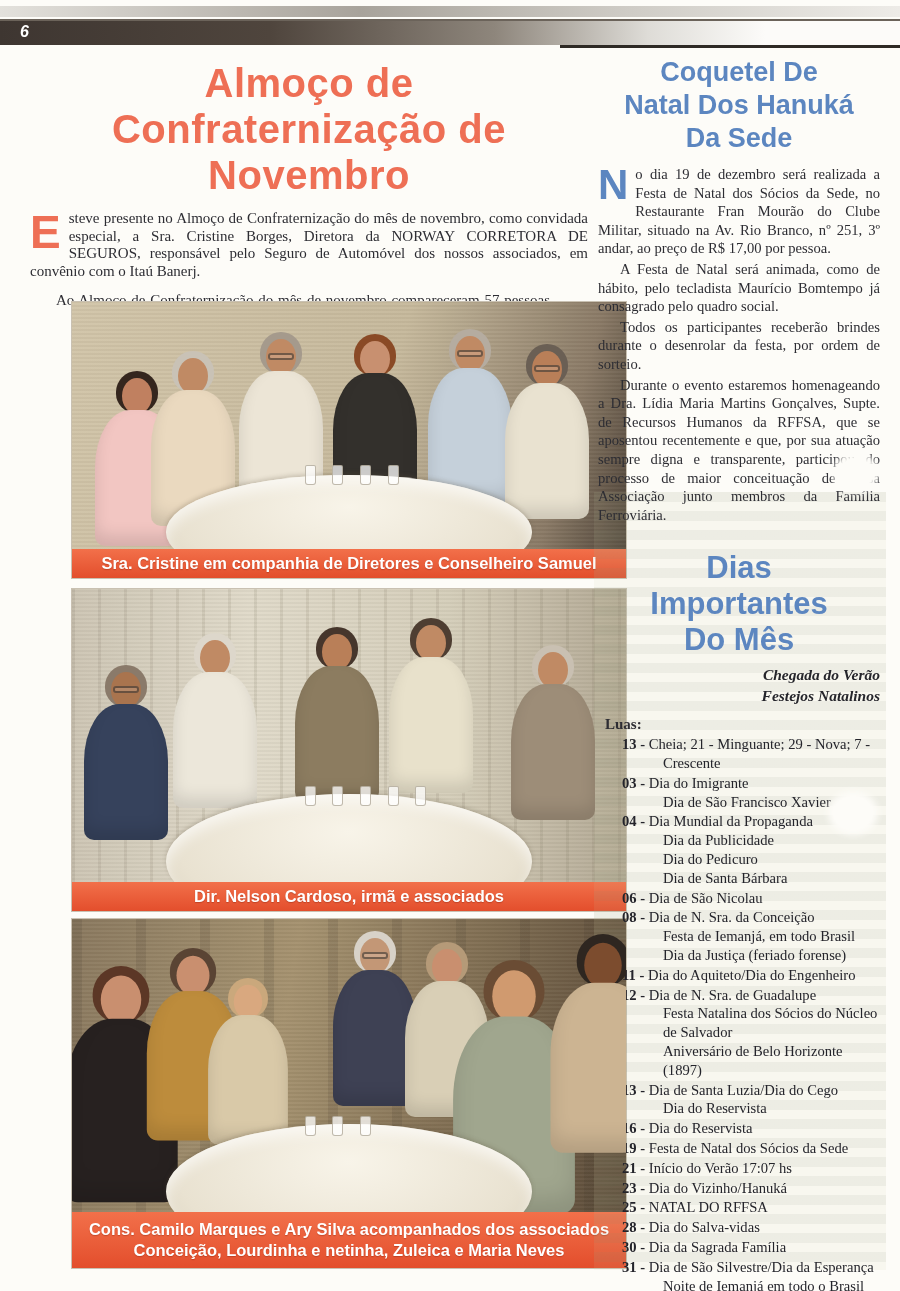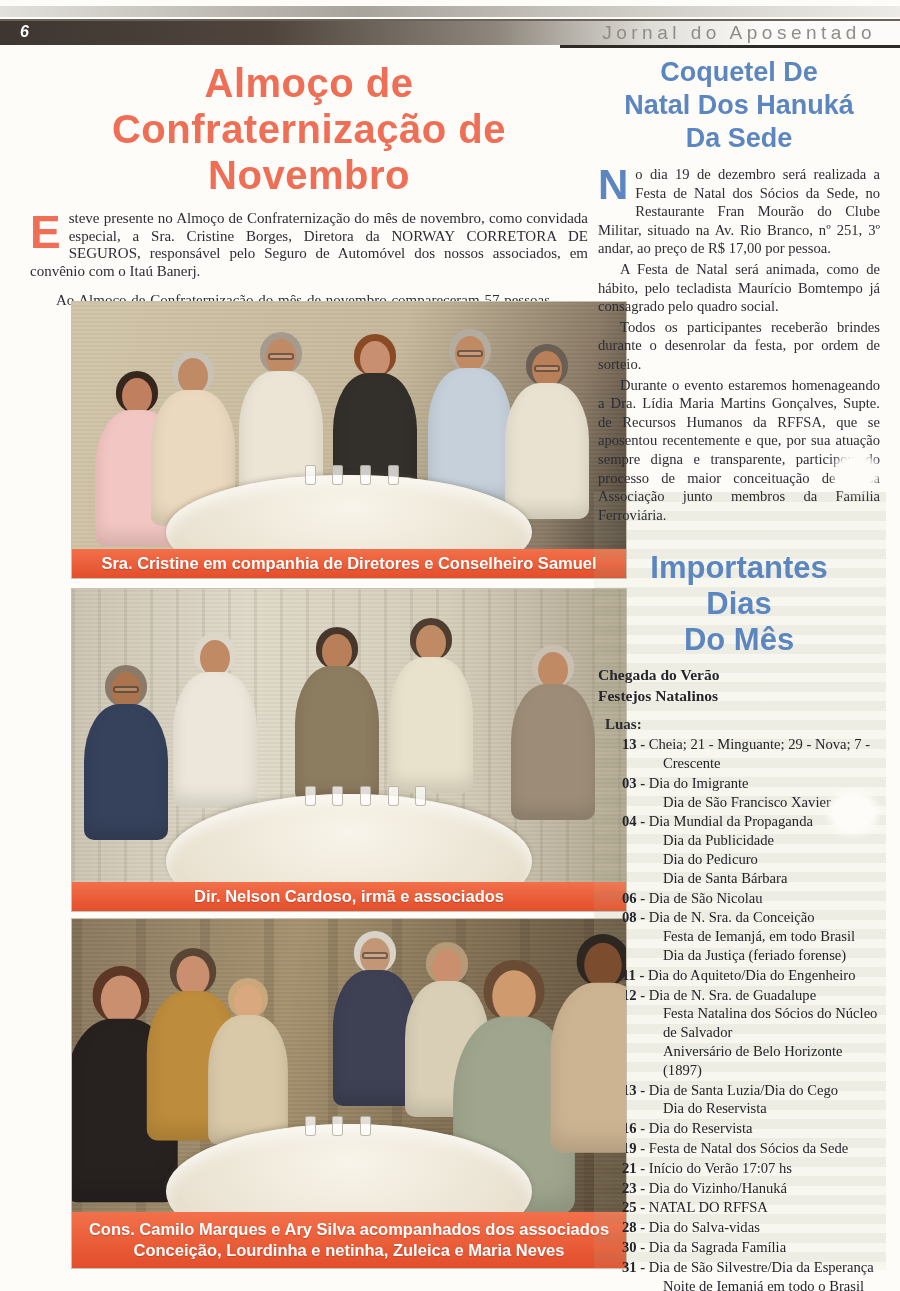--- a/index.html
+++ b/index.html
@@ -79,41 +79,40 @@
   .title-blue{margin:4px 0 10px;text-align:center;color:#5c86c0;
     font:bold 27px/33px "Liberation Sans",sans-serif;}
   .title-blue span{display:block;}
   .col-right p{margin:0 0 2px;font-size:14.6px;line-height:18.6px;text-align:justify;}
   .col-right p.ind{text-indent:22px;}
   .dropcap-blue{float:left;font:bold 42px/36px "Liberation Sans",sans-serif;color:#5c86c0;margin:2px 7px 0 0;}
 
   .dias-title{margin:26px 0 6px;text-align:center;color:#5c86c0;
     font:bold 31px/36px "Liberation Sans",sans-serif;}
   .dias-title span{display:block;}
-  .dias-sub{text-align:left;font-weight:bold;font-size:15.5px;line-height:21px;color:#26262c;}
+  .dias-sub{text-align:right;font-weight:bold;font-size:15.5px;line-height:21px;color:#26262c;font-style:italic;}
   .luas{font-weight:bold;font-size:15px;margin:10px 0 2px;padding-left:7px;}
   .dias-list{font-size:14.6px;line-height:18.8px;color:#24242b;padding-left:7px;}
   .li{padding-left:41px;text-indent:-41px;margin-top:1px;margin-left:17px;}
   .li .num{font-weight:bold;}
   .li.sub{text-indent:0;margin-top:0;}
 
   .blemish{position:absolute;border-radius:50%;background:#fdfcf8;z-index:3;
     box-shadow:0 0 6px 5px #fdfcf8;}
   #blem-0{left:838px;top:458px;width:36px;height:30px;}
   #blem-1{left:833px;top:796px;width:40px;height:34px;}
 </style>
 </head>
 <body>
 
 <div class="page">
 
   <div class="rule-strip"></div>
   <div class="header-bar">
     <span class="pgnum">6</span>
-    <span class="masthead">Jornal do Aposentado</span>
   </div>
 
   <section class="col-left">
     <h1 class="title-orange">
       <span>Almoço de</span>
       <span>Confraternização de</span>
       <span>Novembro</span>
     </h1>
     <p class="body"><span class="dropcap">E</span><span>steve presente no Almoço de Confraternização do mês de novembro, como convidada especial, a Sra. Cristine Borges, Diretora da NORWAY CORRETORA DE SEGUROS, responsável pelo Seguro de Automóvel dos nossos associados, em convênio com o Itaú Banerj.</span></p>
     <p class="body p2">Ao Almoço de Confraternização do mês de novembro compareceram 57 pessoas.</p>
@@ -254,22 +253,22 @@
       <span>Coquetel De</span>
       <span>Natal Dos Hanuká</span>
       <span>Da Sede</span>
     </h2>
     <p><span class="dropcap-blue">N</span><span>o dia 19 de dezembro será realizada a Festa de Natal dos Sócios da Sede, no Restaurante Fran Mourão do Clube Militar, situado na Av. Rio Branco, nº 251, 3º andar, ao preço de R$ 17,00 por pessoa.</span></p>
     <p class="ind">A Festa de Natal será animada, como de hábito, pelo tecladista Maurício Bomtempo já consagrado pelo quadro social.</p>
     <p class="ind">Todos os participantes receberão brindes durante o desenrolar da festa, por ordem de sorteio.</p>
     <p class="ind">Durante o evento estaremos homenageando a Dra. Lídia Maria Martins Gonçalves, Supte. de Recursos Humanos da RFFSA, que se aposentou recentemente e que, por sua atuação sempre digna e transparente, participou do processo de maior conceituação de nossa Associação junto membros da Família Ferroviária.</p>
 
     <h2 class="dias-title">
+      <span>Dias</span>
       <span>Importantes</span>
-      <span>Dias</span>
       <span>Do Mês</span>
     </h2>
     <div class="dias-sub">Chegada do Verão</div>
     <div class="dias-sub">Festejos Natalinos</div>
     <div class="luas">Luas:</div>
     <div class="dias-list">
         <div class="li"><span class="num">13 - </span><span>Cheia; 21 - Minguante; 29 - Nova; 7 - Crescente</span></div>
         <div class="li"><span class="num">03 - </span><span>Dia do Imigrante</span></div>
         <div class="li sub">Dia de São Francisco Xavier</div>
         <div class="li"><span class="num">04 - </span><span>Dia Mundial da Propaganda</span></div>

